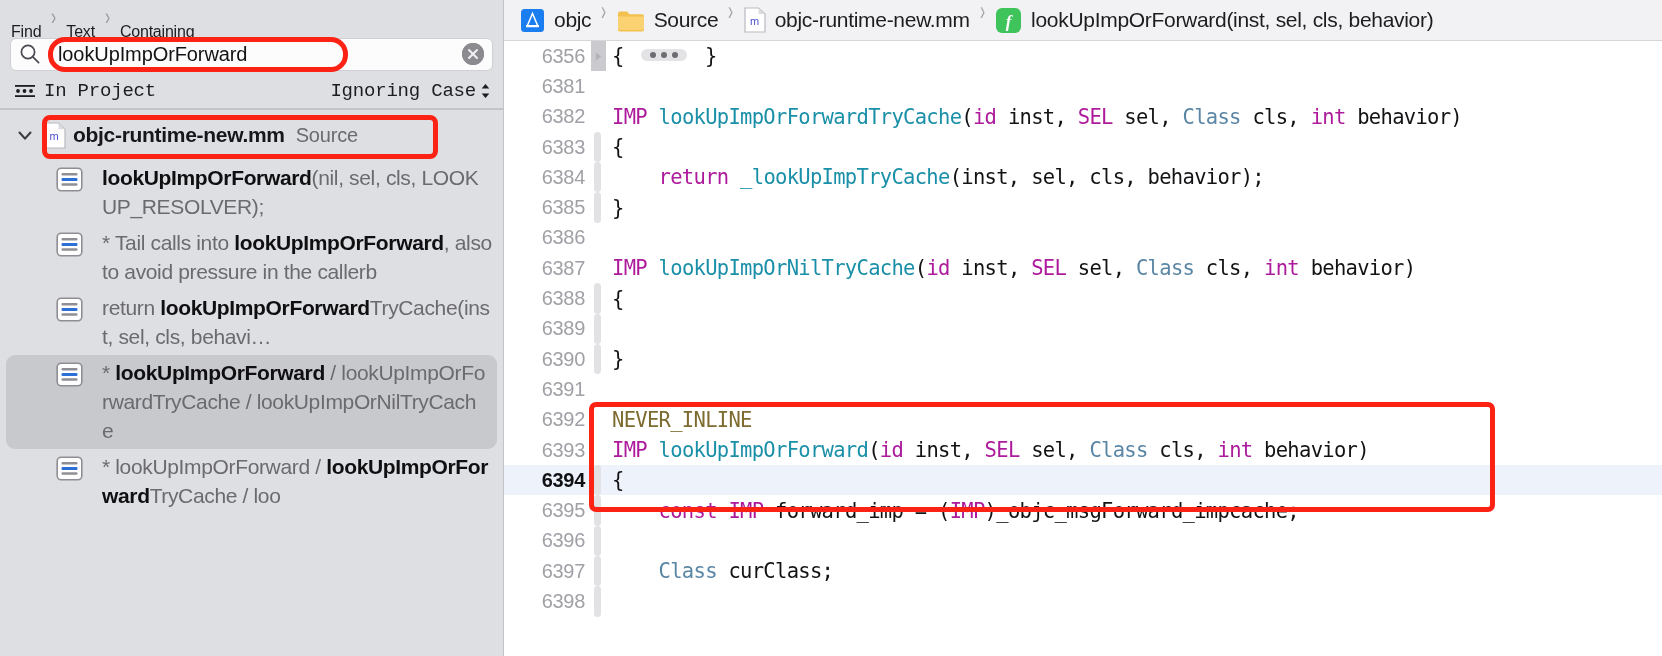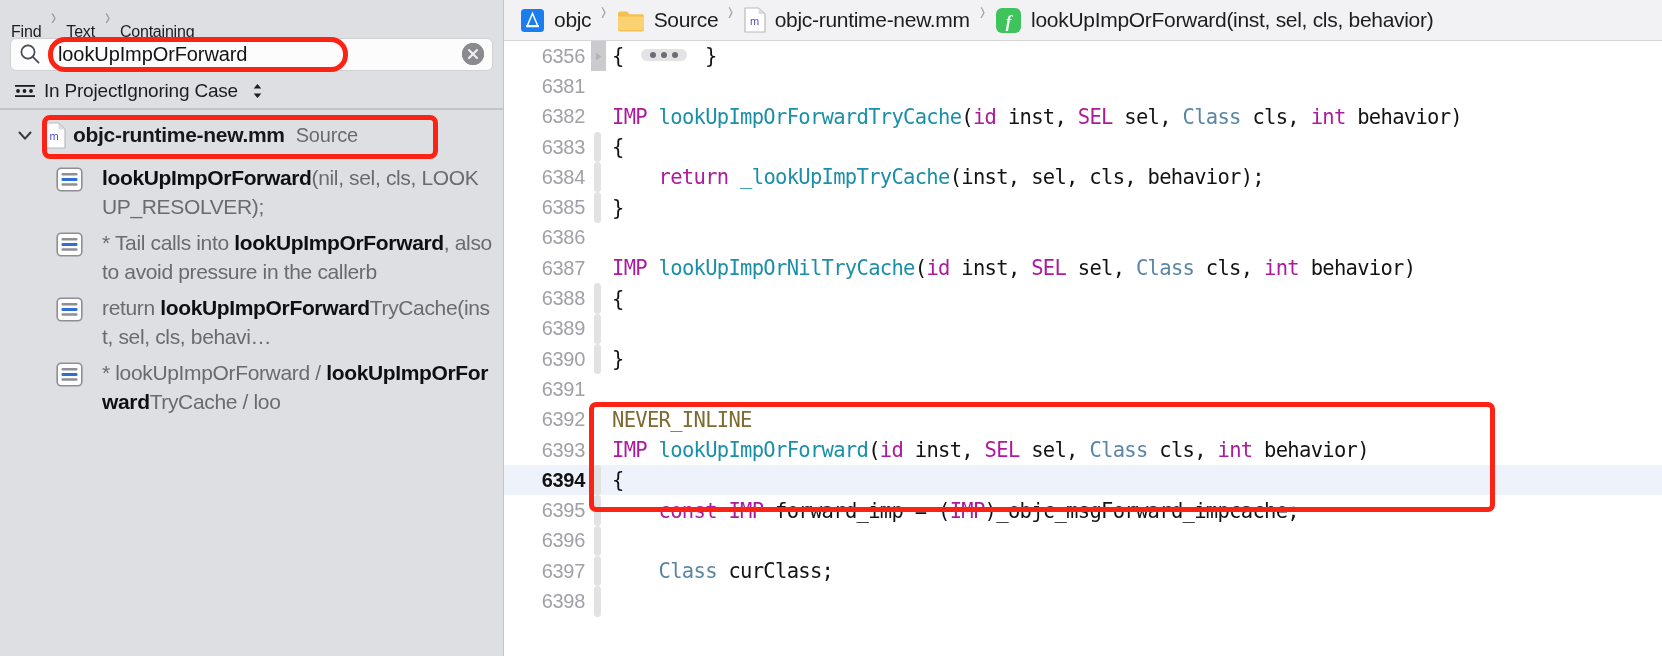--- a/index.html
+++ b/index.html
@@ -86,26 +86,28 @@
     border: 5px solid #fc2315;
     border-radius: 17px;
     pointer-events: none;
     z-index: 6;
   }
 
   
   .filter-row {
     height: 34px; flex: 0 0 34px;
     display: flex; align-items: center;
-    padding: 0 4px 0 14px;
+    padding: 0 12px 0 14px;
+    justify-content: space-between;
+    font-family: Liberation Mono, monospace;
   }
   .filter-left { display: flex; align-items: center; gap: 8px; }
   .scope-icon { width: 22px; height: 14px; display: block; }
   .filter-label { font-size: 19px; color: #1d1d20; letter-spacing: -0.2px; }
-  .filter-right { display: flex; align-items: center; gap: 14px; }
+  .filter-right { display: flex; align-items: center; gap: 4px; }
   .chev-ud { width: 11px; height: 18px; display:block; }
 
   .sep-line { height: 1px; background: #c3c4c7; flex: 0 0 1px; }
 
   
   .results-count {
     height: 28px; flex: 0 0 28px;
     display: flex; align-items: center; justify-content: center;
     font-size: 19px; color: #5b5b60;
     letter-spacing: -0.1px;
@@ -372,20 +374,29 @@
           <span class="match-text"><span>* Tail calls into </span><b>lookUpImpOrForward</b><span>, also to avoid pressure in the callerb</span></span>
         </div>
         <div class="match-row">
           <span class="match-icon"><svg viewBox="0 0 27 25" width="27" height="25">
               <rect x="1.2" y="1.2" width="24.6" height="22.6" rx="4" fill="#fdfdfe" stroke="#8e8e94" stroke-width="1.6"></rect>
               <rect x="5.5" y="6" width="16" height="2.6" rx="1.1" fill="#8e8e94"></rect>
               <rect x="5.5" y="11" width="16" height="2.9" rx="1.2" fill="#2c6fd6"></rect>
               <rect x="5.5" y="16.2" width="16" height="2.6" rx="1.1" fill="#8e8e94"></rect>
             </svg></span>
           <span class="match-text"><span>return </span><b>lookUpImpOrForward</b><span>TryCache(inst, sel, cls, behavi…</span></span>
+        </div>
+        <div class="match-row selected">
+          <span class="match-icon"><svg viewBox="0 0 27 25" width="27" height="25">
+              <rect x="1.2" y="1.2" width="24.6" height="22.6" rx="4" fill="#fdfdfe" stroke="#8e8e94" stroke-width="1.6"></rect>
+              <rect x="5.5" y="6" width="16" height="2.6" rx="1.1" fill="#8e8e94"></rect>
+              <rect x="5.5" y="11" width="16" height="2.9" rx="1.2" fill="#2c6fd6"></rect>
+              <rect x="5.5" y="16.2" width="16" height="2.6" rx="1.1" fill="#8e8e94"></rect>
+            </svg></span>
+          <span class="match-text"><span>* </span><b>lookUpImpOrForward</b><span> / lookUpImpOrForwardTryCache / lookUpImpOrNilTryCache</span></span>
         </div>
         <div class="match-row">
           <span class="match-icon"><svg viewBox="0 0 27 25" width="27" height="25">
               <rect x="1.2" y="1.2" width="24.6" height="22.6" rx="4" fill="#fdfdfe" stroke="#8e8e94" stroke-width="1.6"></rect>
               <rect x="5.5" y="6" width="16" height="2.6" rx="1.1" fill="#8e8e94"></rect>
               <rect x="5.5" y="11" width="16" height="2.9" rx="1.2" fill="#2c6fd6"></rect>
               <rect x="5.5" y="16.2" width="16" height="2.6" rx="1.1" fill="#8e8e94"></rect>
             </svg></span>
           <span class="match-text"><span>* lookUpImpOrForward / </span><b>lookUpImpOrForward</b><span>TryCache / loo</span></span>
         </div>

